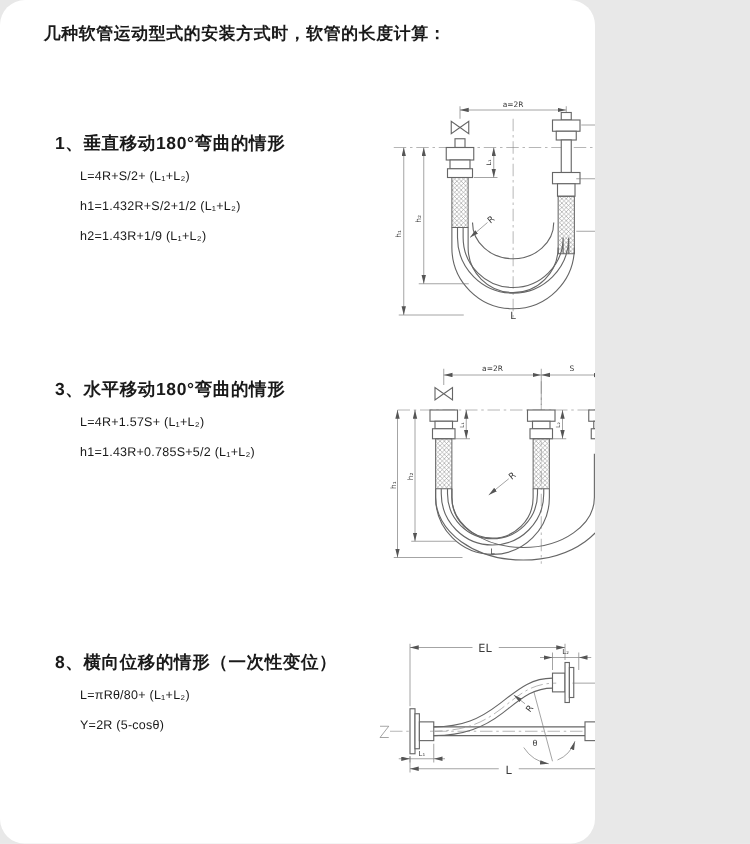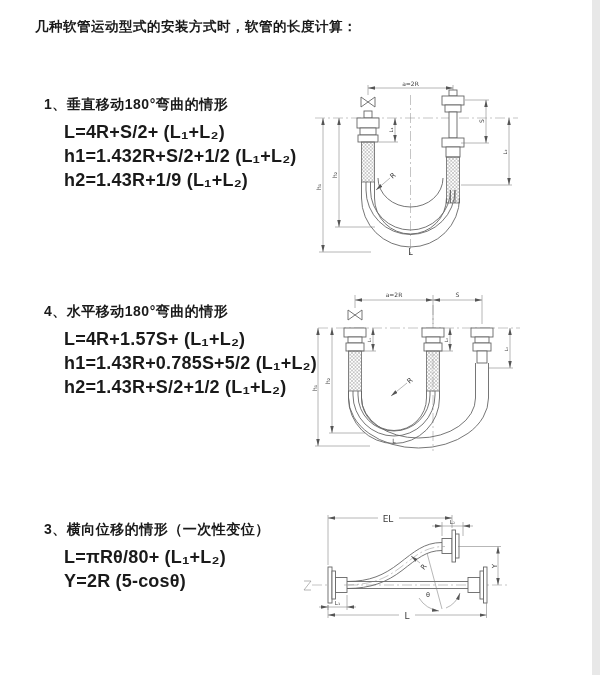--- a/index.html
+++ b/index.html
@@ -1,56 +1,55 @@
 <!DOCTYPE html>
 <html><head>
 <meta charset="utf-8">
 <style>
   html,body{margin:0;padding:0;background:#e8e8e8;}
-  .page{position:relative;width:592px;height:675px;background:#ffffff;overflow:hidden;
-        font-family:"Liberation Sans","DejaVu Sans",sans-serif;color:#1a1a1a;}
+  .page{position:relative;width:476px;height:675px;background:#ffffff;overflow:hidden;
+        font-family:"Liberation Sans","DejaVu Sans",sans-serif;color:#1a1a1a;border-radius:20px;}
   .title{position:absolute;left:35px;top:18px;margin:0;font-size:13.5px;font-weight:bold;
          letter-spacing:0.5px;white-space:nowrap;}
   .sec{position:absolute;left:44px;width:280px;}
   .sec-heading{font-size:14px;font-weight:bold;letter-spacing:0.5px;margin:0 0 6px 0;white-space:nowrap;}
-  .formula{font-size:18px;font-weight:700;line-height:24px;padding-left:20px;
+  .formula{font-size:10px;font-weight:400;line-height:24px;padding-left:20px;
            letter-spacing:0.2px;white-space:nowrap;}
   .diag{position:absolute;}
   
   .dln{stroke:#666;stroke-width:0.9;fill:none;}
   .fit{stroke:#666;stroke-width:0.9;fill:#ffffff;}
   .braid{stroke:#666;stroke-width:0.8;}
   .dim{stroke:#7a7a7a;stroke-width:0.55;fill:none;}
   .cl{stroke:#8a8a8a;stroke-width:0.5;fill:none;stroke-dasharray:10 3 2 3;}
   .thin{stroke:#7a7a7a;stroke-width:0.55;fill:none;}
   text.lbl{fill:#3a3a3a;font-family:"DejaVu Sans",sans-serif;}
 </style>
 </head>
 <body>
 
 <div class="page">
 
   <h1 class="title">几种软管运动型式的安装方式时，软管的长度计算：</h1>
 
-  <section class="sec" style="top:96px">
+  <section class="sec" style="top:106px">
     <div class="sec-heading">1、垂直移动180°弯曲的情形</div>
     <div class="formula">L=4R+S/2+ (L₁+L₂)</div>
     <div class="formula">h1=1.432R+S/2+1/2 (L₁+L₂)</div>
     <div class="formula">h2=1.43R+1/9 (L₁+L₂)</div>
   </section>
 
   <section class="sec" style="top:303px">
-    <div class="sec-heading">4、水平移动180°弯曲的情形</div>
+    <div class="sec-heading">3、水平移动180°弯曲的情形</div>
     <div class="formula">L=4R+1.57S+ (L₁+L₂)</div>
     <div class="formula">h1=1.43R+0.785S+5/2 (L₁+L₂)</div>
-    <div class="formula">h2=1.43R+S/2+1/2 (L₁+L₂)</div>
   </section>
 
   <section class="sec" style="top:521px">
-    <div class="sec-heading">3、横向位移的情形（一次性变位）</div>
+    <div class="sec-heading">8、横向位移的情形（一次性变位）</div>
     <div class="formula">L=πRθ/80+ (L₁+L₂)</div>
     <div class="formula">Y=2R (5-cosθ)</div>
   </section>
 
   <svg class="diag" style="left:313px;top:75px" width="285" height="185" viewBox="0 0 285 185">
     <defs>
       <marker id="ar1" markerWidth="7" markerHeight="4" refX="7" refY="1.75" orient="auto-start-reverse" markerUnits="userSpaceOnUse">
         <path d="M0,0 L7,1.75 L0,3.5 Z" fill="#555"></path>
       </marker>
       <pattern id="hz1" width="3.5" height="3.5" patternUnits="userSpaceOnUse">

